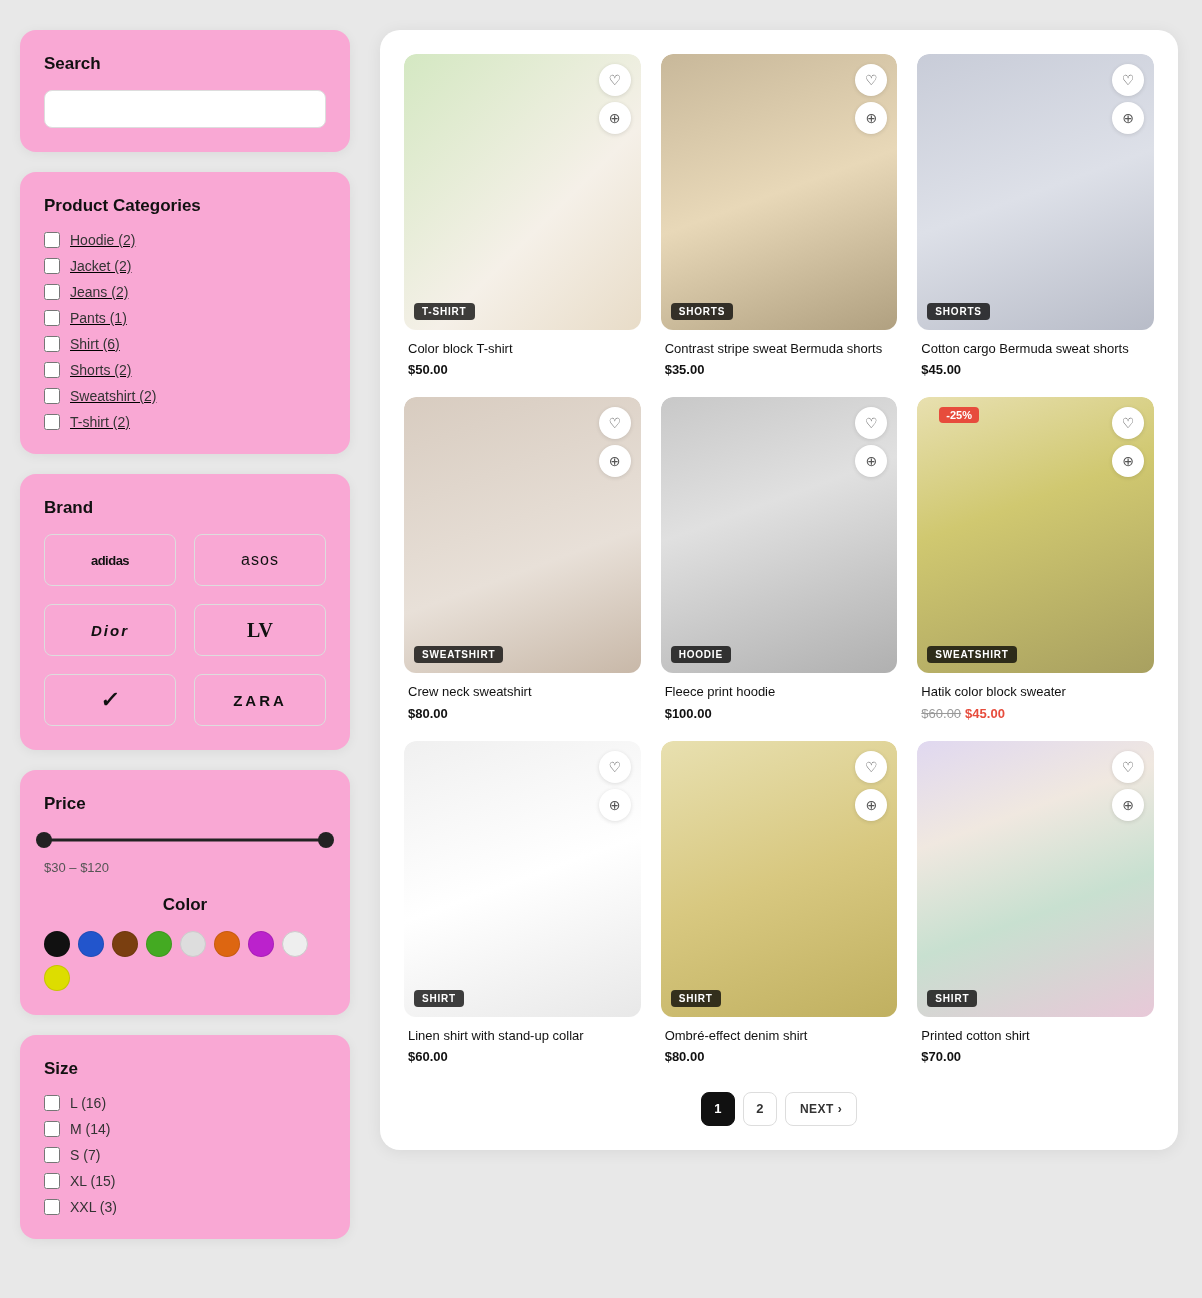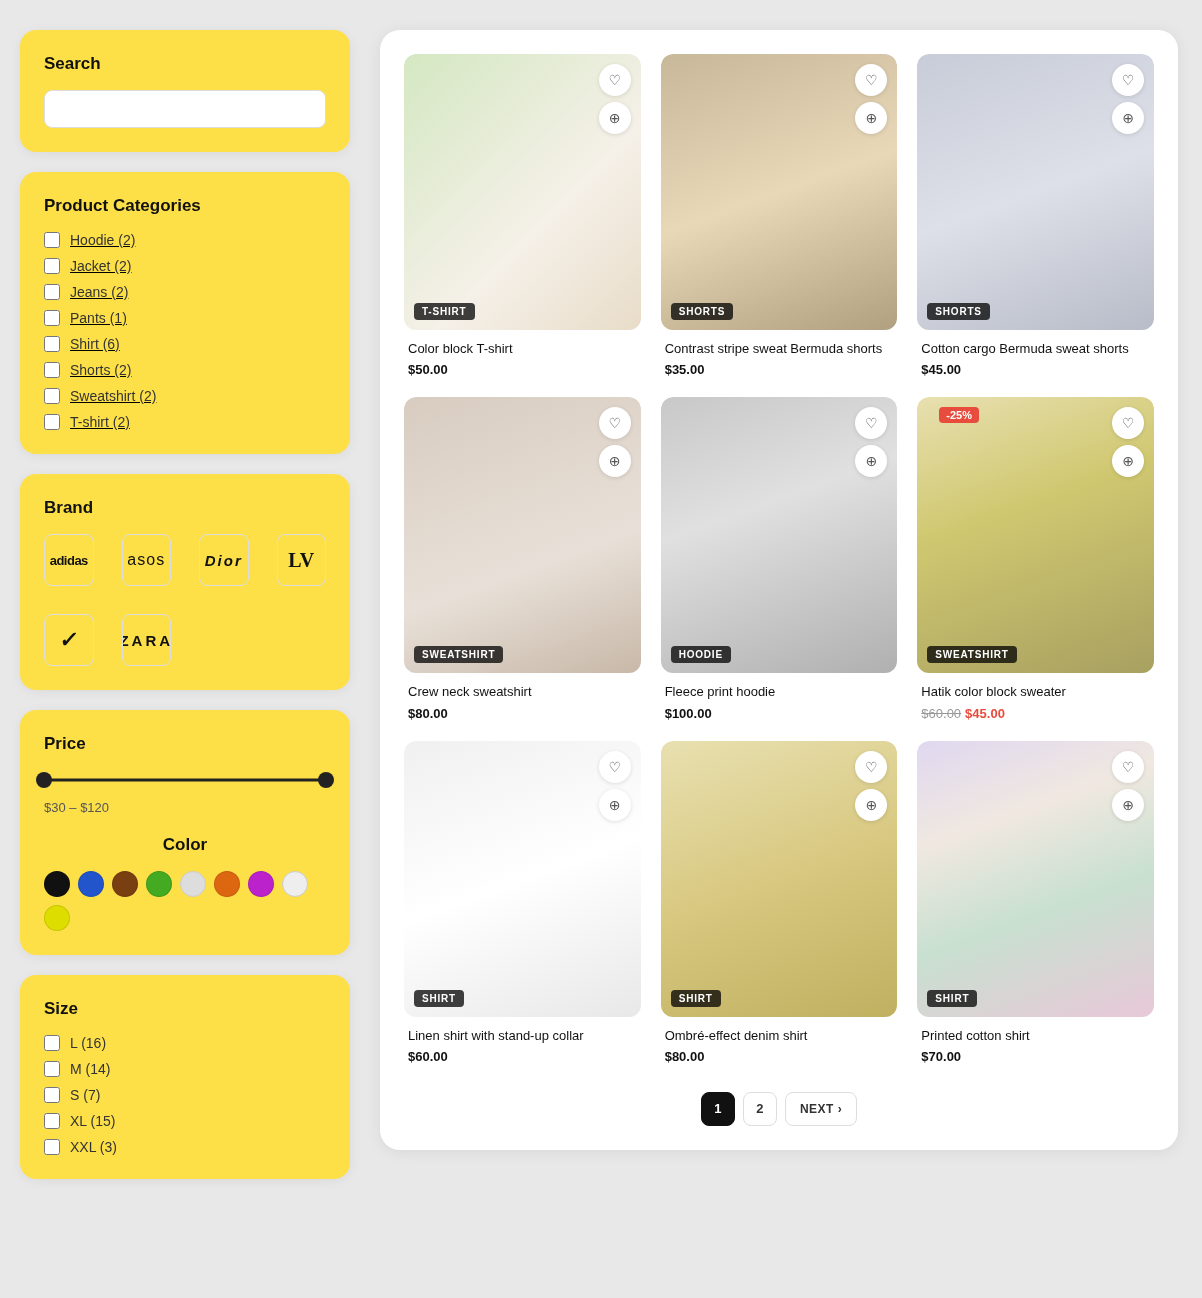--- a/index.html
+++ b/index.html
@@ -15,21 +15,21 @@
     .sidebar {
       width: 370px;
       min-width: 370px;
       padding: 30px 20px;
       display: flex;
       flex-direction: column;
       gap: 20px;
     }
 
     .sidebar-card {
-      background: #fde047;
+      background: #f9a8d4;
       border-radius: 16px;
       padding: 24px;
       box-shadow: 0 2px 12px rgba(0,0,0,0.06);
     }
 
     .sidebar-card h3 {
       font-size: 17px;
       font-weight: 700;
       color: #111;
       margin-bottom: 16px;
@@ -63,22 +63,22 @@
 
     .category-item input[type="checkbox"] {
       width: 16px;
       height: 16px;
       cursor: pointer;
       accent-color: #333;
     }
 
     .brand-grid {
       display: grid;
-      grid-template-columns: 1fr 1fr 1fr 1fr;
-      gap: 28px;
+      grid-template-columns: 1fr 1fr;
+      gap: 18px;
     }
 
     .brand-item {
       border: 1.5px solid #ddd;
       border-radius: 8px;
       height: 52px;
       display: flex;
       align-items: center;
       justify-content: center;
       cursor: pointer;

